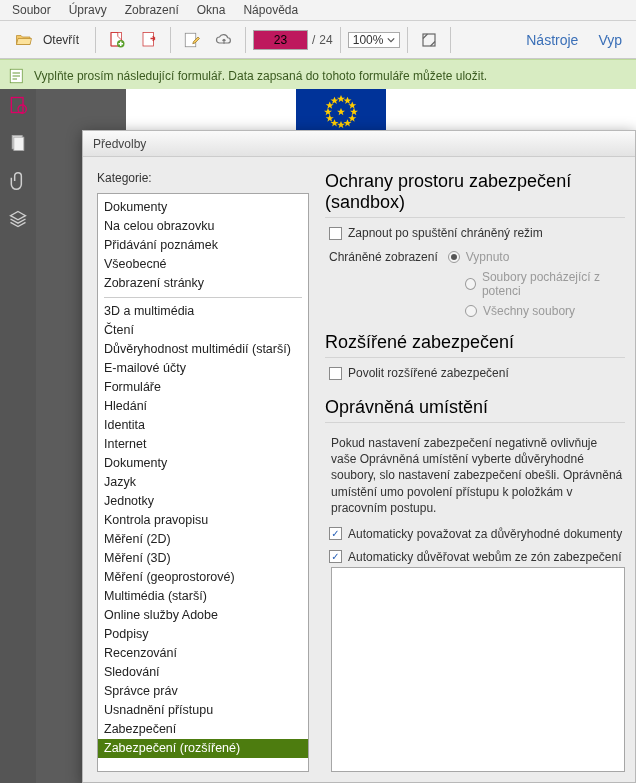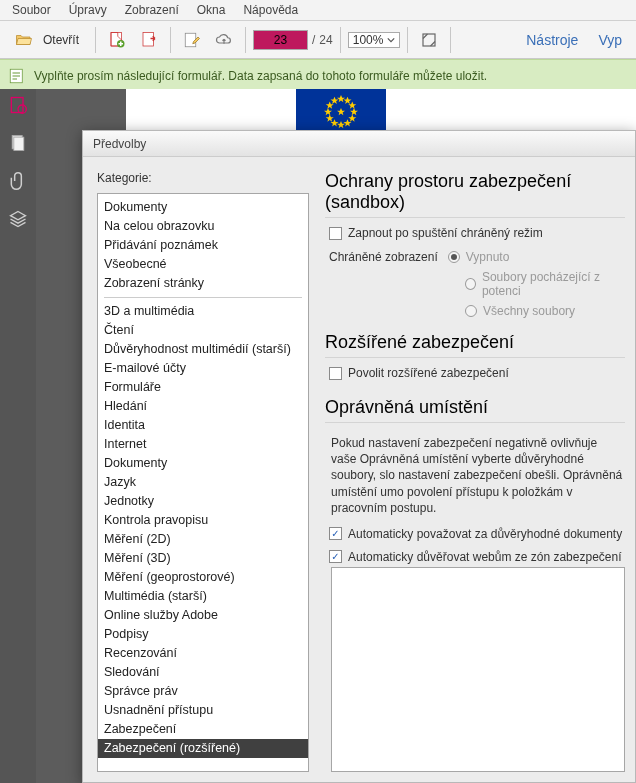--- a/index.html
+++ b/index.html
@@ -196,21 +196,21 @@
   }
   .cat-item {
     padding: 1px 6px;
     white-space: nowrap;
     color: #222;
     font-size: 12.5px;
     line-height: 17px;
     cursor: default;
   }
   .cat-item.selected {
-    background: #404040;
+    background: #4d7c0f;
     color: #fff;
   }
   .cat-divider {
     border: none;
     border-top: 1px solid #ccc;
     margin: 4px 6px;
   }
 
   .settings-col {
     flex: 1;

